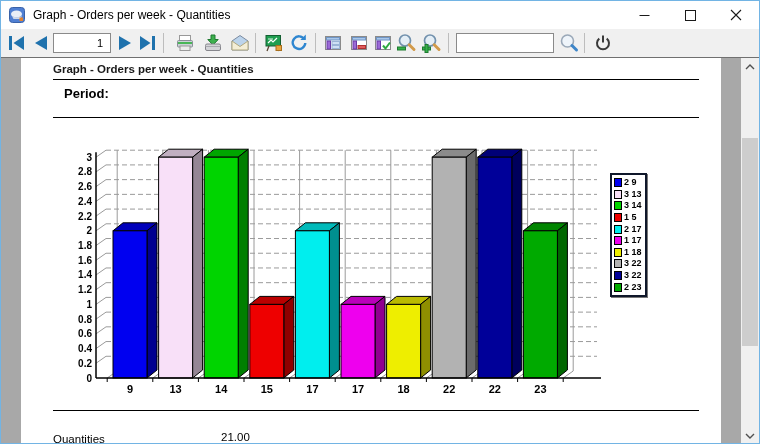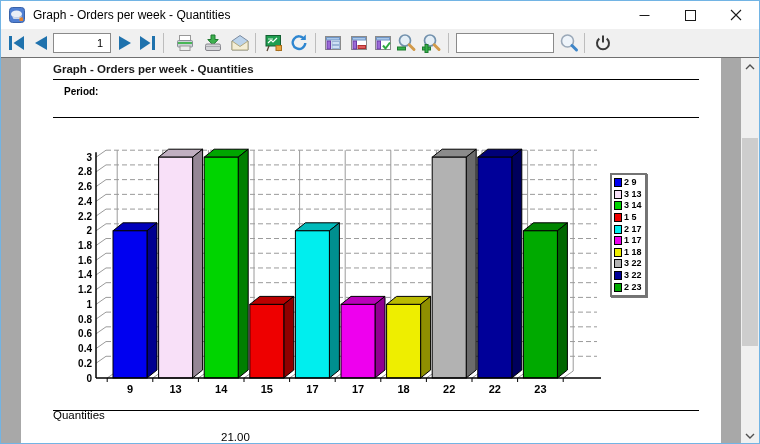--- a/index.html
+++ b/index.html
@@ -15,27 +15,27 @@
   .toolbar{position:absolute;left:0;top:28px;width:758px;height:29px;background:#f0f0f0;border-bottom:1px solid #707070;}
   .tbtn{position:absolute;top:2px;width:24px;height:24px;display:flex;align-items:center;justify-content:center;}
   .tsep{position:absolute;top:4px;width:1px;height:20px;background:#bdbdbd;}
   .page-box{position:absolute;left:52px;top:4px;width:58px;height:20px;background:#fff;border:1px solid #8a8a8a;font-size:11px;text-align:right;padding:3px 7px 0 0;}
   .search-box{position:absolute;left:455px;top:4px;width:98px;height:20px;background:#fff;border:1px solid #8a8a8a;font-size:11px;padding:2px 4px;}
   
   .content{position:absolute;left:0;top:57px;width:758px;height:386px;background:#a8a8a8;}
   .page{position:absolute;left:20px;top:0;width:700px;height:386px;background:#fff;}
   .rtitle{position:absolute;left:32px;top:5px;font-size:11.5px;font-weight:bold;color:#1a1a1a;}
   .hrule{position:absolute;left:32px;width:646px;height:0;border-top:1px solid #000;}
-  .period-label{position:absolute;left:43px;top:28px;font-size:10px;font-weight:bold;}
+  .period-label{position:absolute;left:43px;top:28px;font-size:13px;font-weight:bold;}
   .period-value{position:absolute;left:53px;top:41px;font-size:11px;font-weight:bold;white-space:pre;}
-  .footer-label{position:absolute;left:32px;top:351px;font-size:11.5px;text-align:right;}
+  .footer-label{position:absolute;left:32px;top:375px;font-size:11.5px;text-align:right;}
   .footer-value{position:absolute;left:200px;top:357px;font-size:11.5px;margin-top:16px;}
   #chart-svg{position:absolute;left:0;top:88px;}
   
-  .legend{position:absolute;left:589px;top:115px;background:#fff;border:2px solid #737373;box-shadow:1px 1px 0 #777;padding:2px 3px 2px 2px;}
+  .legend{position:absolute;left:589px;top:115px;background:#fff;border:2px solid #0f172a;box-shadow:1px 1px 0 #777;padding:2px 3px 2px 2px;}
   .lrow{display:flex;align-items:center;height:11.6px;}
   .lswatch{width:8px;height:9px;border:1px solid #000;margin-right:2px;flex:none;}
   .llabel{font-size:9px;font-weight:bold;white-space:nowrap;line-height:9px;}
   
   .vscroll{position:absolute;right:0;top:0;width:18px;height:386px;background:#f0f0f0;}
   .scroll-arrow{position:absolute;left:0;width:18px;height:17px;display:flex;align-items:center;justify-content:center;background:#f0f0f0;}
   .scroll-thumb{position:absolute;left:1px;top:80px;width:16px;height:208px;background:#cdcdcd;}
 </style>
 </head>
 <body>

